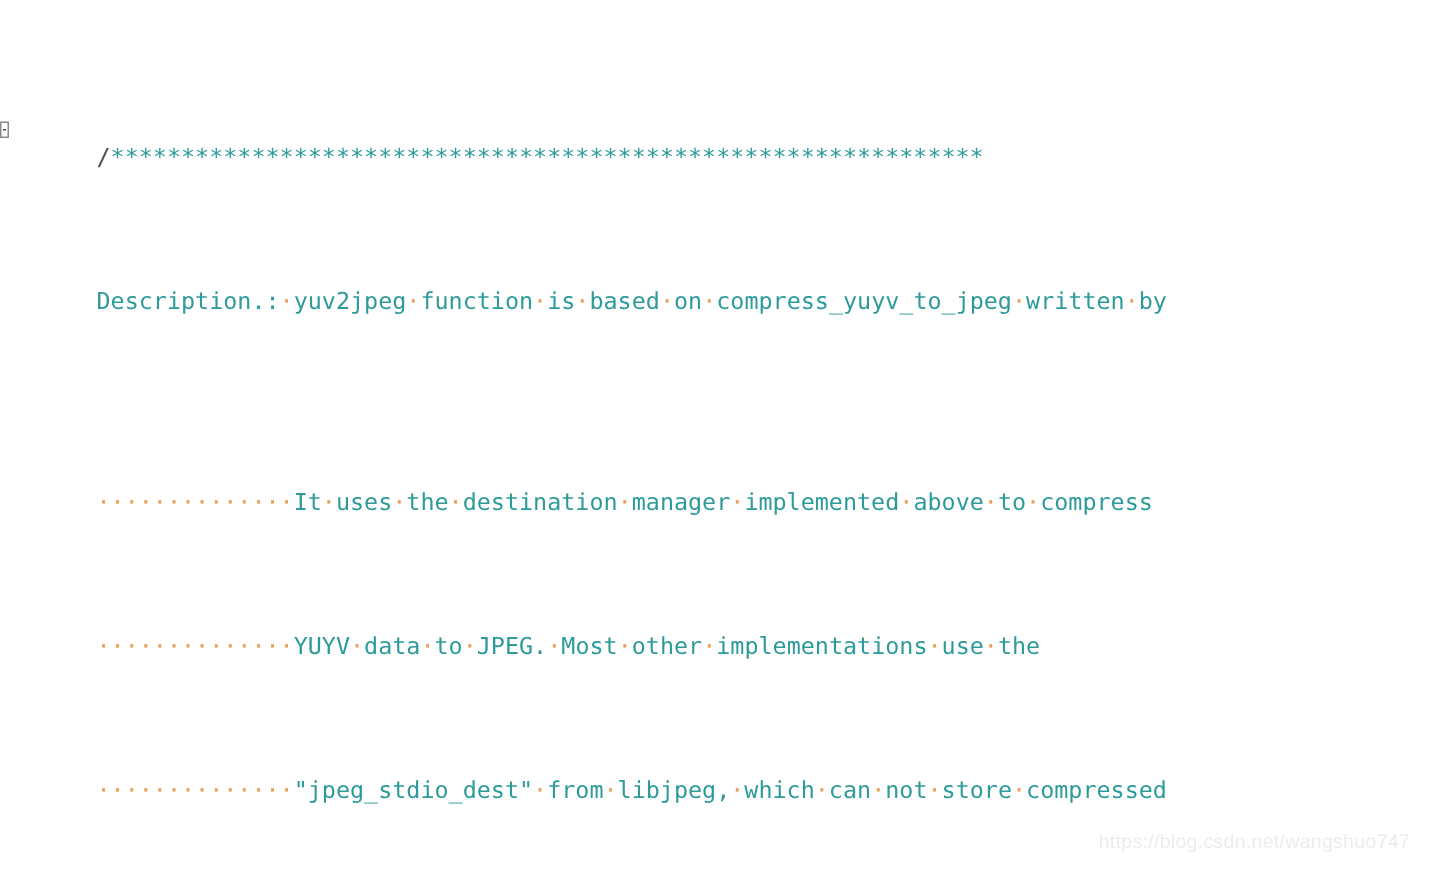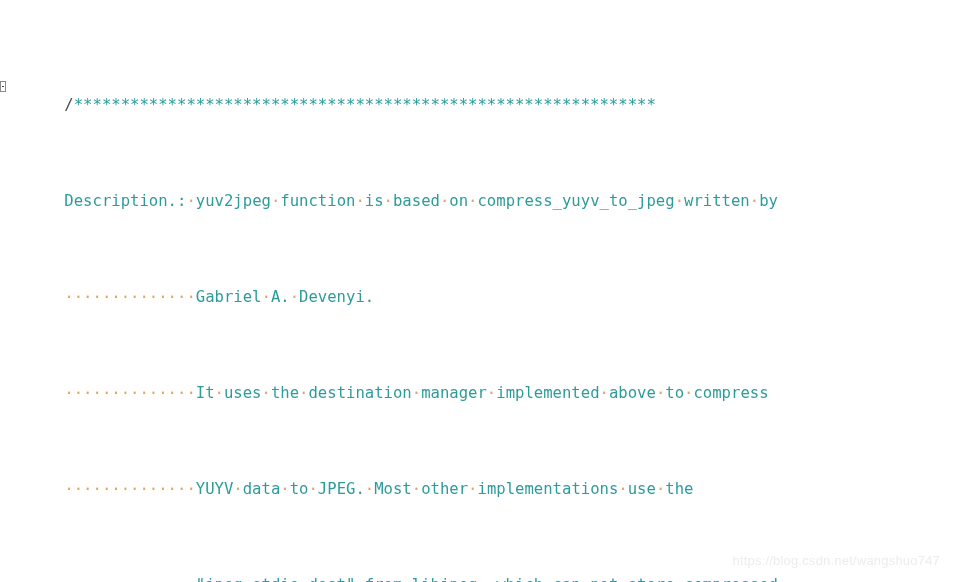--- a/index.html
+++ b/index.html
@@ -101,23 +101,20 @@
     <div class="line">
       <span class="foldmark"></span><span class="plain">/</span><span class="cmt">**************************************************************</span>
     </div>
 
     
     <div class="line">
       <span class="cmt">Description.:</span><span class="ws">·</span><span class="cmt">yuv2jpeg</span><span class="ws">·</span><span class="cmt">function</span><span class="ws">·</span><span class="cmt">is</span><span class="ws">·</span><span class="cmt">based</span><span class="ws">·</span><span class="cmt">on</span><span class="ws">·</span><span class="cmt">compress_yuyv_to_jpeg</span><span class="ws">·</span><span class="cmt">written</span><span class="ws">·</span><span class="cmt">by</span>
     </div>
 
     
-    <div class="line">
-      <span class="dot">··············</span><span class="cmt">Gabriel</span><span class="ws">·</span><span class="cmt">A.</span><span class="ws">·</span><span class="cmt">Devenyi.</span>
-    </div>
 
     
     <div class="line">
       <span class="dot">··············</span><span class="cmt">It</span><span class="ws">·</span><span class="cmt">uses</span><span class="ws">·</span><span class="cmt">the</span><span class="ws">·</span><span class="cmt">destination</span><span class="ws">·</span><span class="cmt">manager</span><span class="ws">·</span><span class="cmt">implemented</span><span class="ws">·</span><span class="cmt">above</span><span class="ws">·</span><span class="cmt">to</span><span class="ws">·</span><span class="cmt">compress</span>
     </div>
 
     
     <div class="line">
       <span class="dot">··············</span><span class="cmt">YUYV</span><span class="ws">·</span><span class="cmt">data</span><span class="ws">·</span><span class="cmt">to</span><span class="ws">·</span><span class="cmt">JPEG.</span><span class="ws">·</span><span class="cmt">Most</span><span class="ws">·</span><span class="cmt">other</span><span class="ws">·</span><span class="cmt">implementations</span><span class="ws">·</span><span class="cmt">use</span><span class="ws">·</span><span class="cmt">the</span>
     </div>

